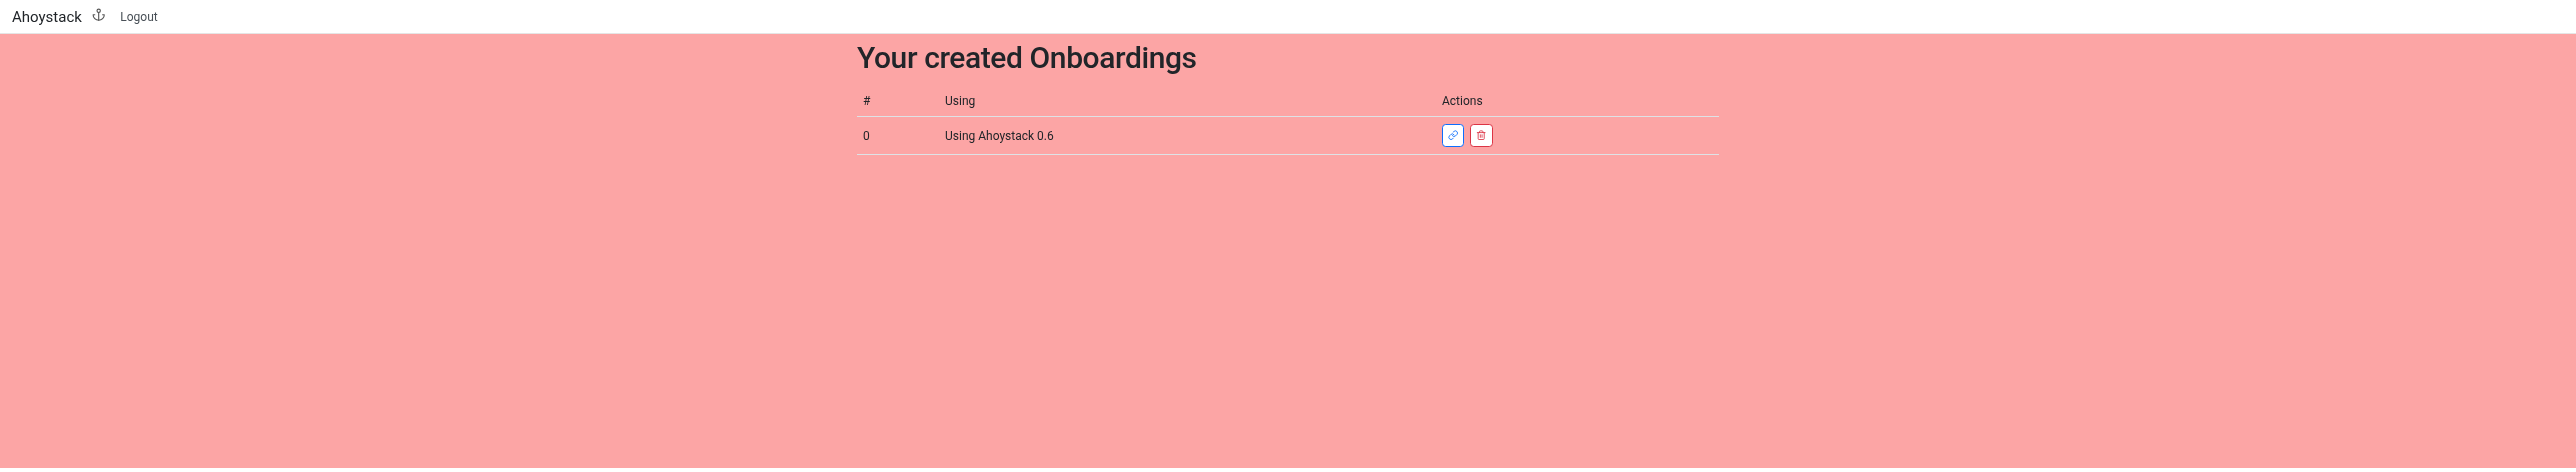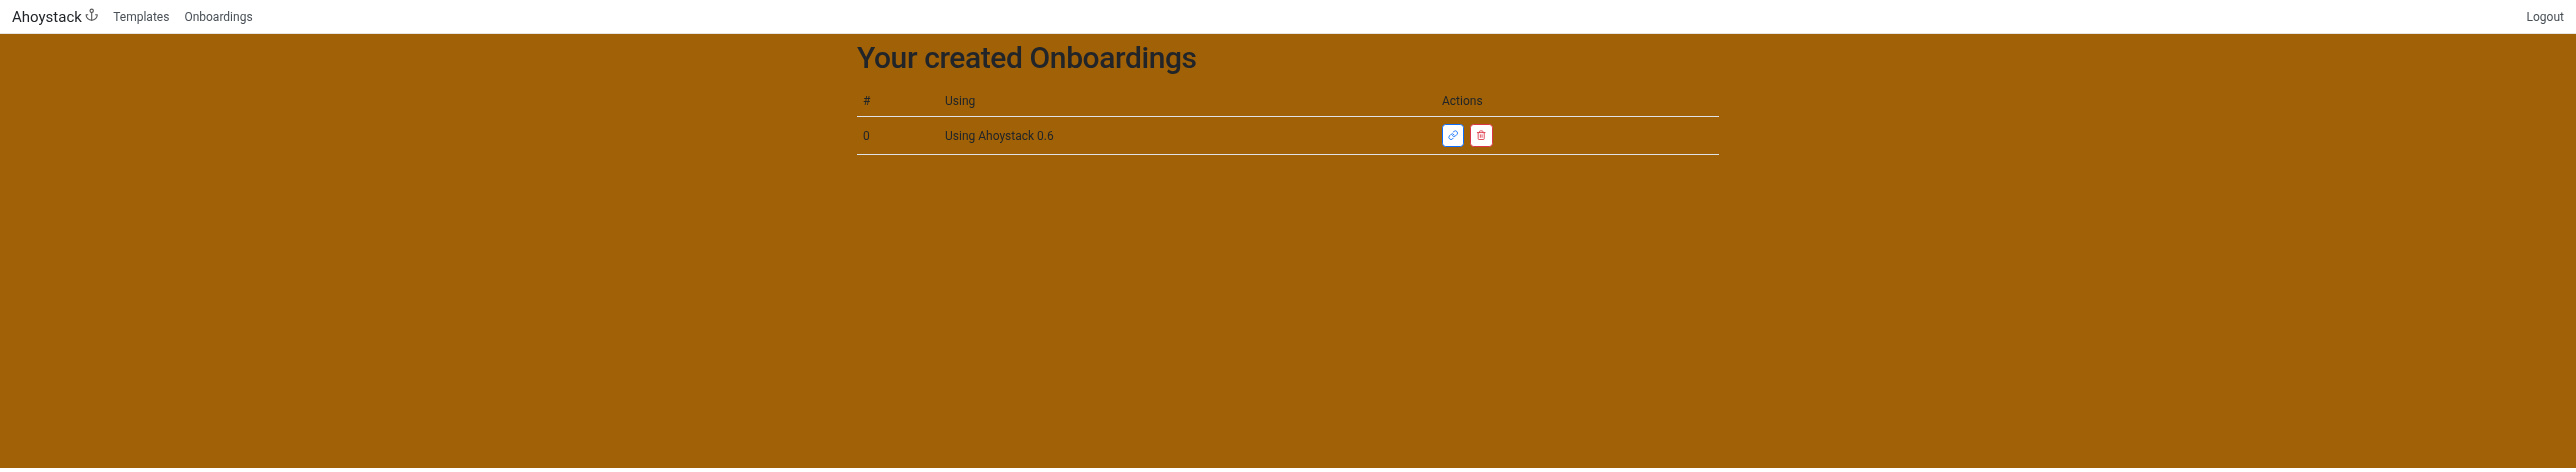--- a/index.html
+++ b/index.html
@@ -18,38 +18,38 @@
       background: #fff;
       border-bottom: 0.7px solid #e5e5e5;
     }
     .brand {
       font-size: 15px;
       font-weight: 400;
       color: #212529;
       margin-right: 15px;
       display: flex;
       align-items: center;
-      gap: 3px;
+      gap: 10px;
     }
     .nav-links {
       display: flex;
       gap: 15px;
       flex: 1;
     }
     .nav-link {
       color: #495057;
       font-size: 12px;
       text-decoration: none;
       cursor: pointer;
     }
     .nav-right {
       display: flex;
     }
     .content-wrapper {
-      background: #a16207;
+      background: #fca5a5;
       min-height: calc(100vh - 38px);
       padding-top: 6px;
     }
     .content {
       max-width: 880px;
       margin: 0 auto;
       padding: 0 9px;
     }
     .page-title {
       font-size: 30px;
@@ -115,24 +115,20 @@
   <div class="brand">
     <span>Ahoystack</span>
     <span>
       <svg width="13.4" height="13.4" viewBox="0 0 24 24" fill="none" stroke="#555" stroke-width="2" stroke-linecap="round" stroke-linejoin="round">
         <circle cx="12" cy="5" r="3"></circle>
         <line x1="12" y1="22" x2="12" y2="8"></line>
         <path d="M5 12H2a10 10 0 0 0 20 0h-3"></path>
       </svg>
     </span>
   </div>
-  <div class="nav-links">
-    <a class="nav-link">Templates</a>
-    <a class="nav-link">Onboardings</a>
-  </div>
   <div class="nav-right">
     <a class="nav-link">Logout</a>
   </div>
 </nav>
 
 <div class="content-wrapper">
   <div class="content">
     <h1 class="page-title">Your created Onboardings</h1>
     <table>
       <thead>

